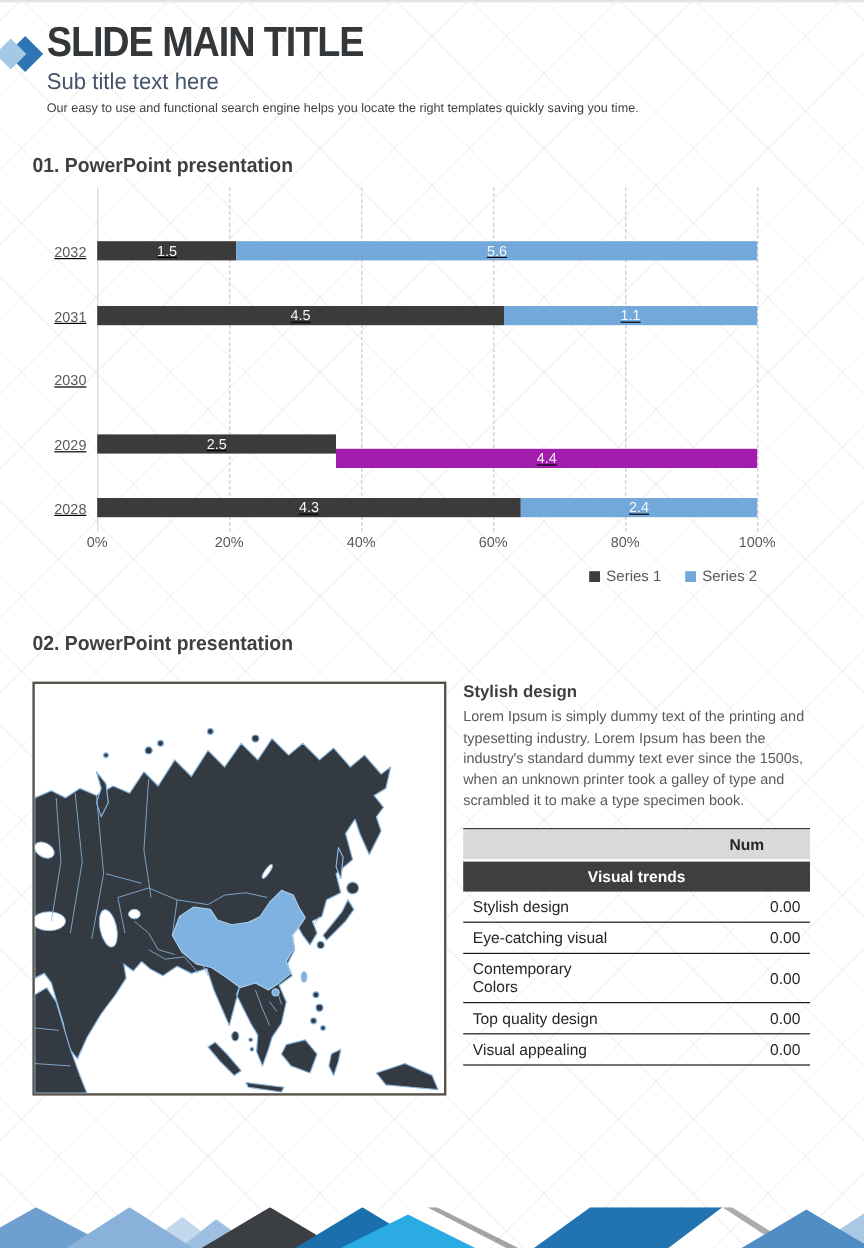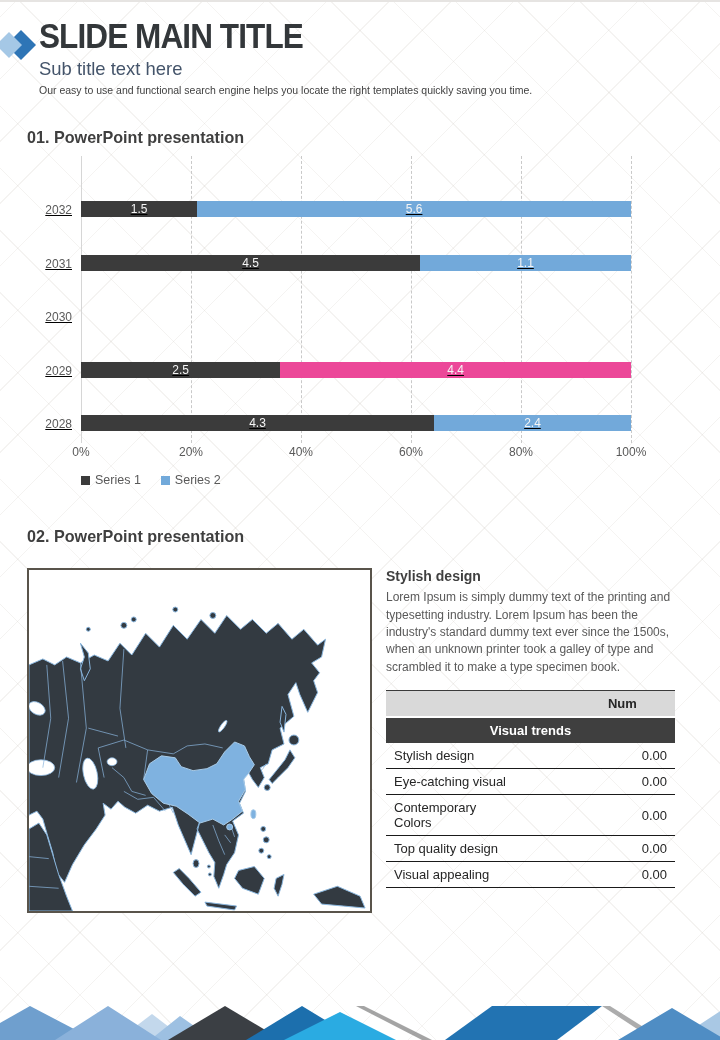--- a/index.html
+++ b/index.html
@@ -49,21 +49,21 @@
   .gridlayer { position:absolute; left:39px; right:0; top:0; bottom:0; z-index:0; }
   .gridline { position:absolute; top:0; bottom:0; width:0; border-left:1px dashed #c9c9c9; }
   .gridline.first { border-left:1px solid #d6d6d6; }
   .crow { display:flex; align-items:flex-end; height:53.5px; position:relative; z-index:1;text-decoration:underline; }
   .ylab { width:30px; text-align:right; font-size:12px; color:#595959; flex:0 0 auto; }
   .track { flex:1; margin-left:9px; height:16px; display:flex; }
   .seg { display:flex; align-items:center; justify-content:center; height:100%; }
   .seg span { font-size:12px; color:#f5f5f5; }
   .axis { position:relative; margin-left:39px; height:18px; margin-top:2px; }
   .tick { position:absolute; top:0; transform:translateX(-50%); font-size:12px; color:#595959; white-space:nowrap; }
-  .legend { display:flex; justify-content:flex-start; gap:20px; margin-top:10px; margin-left:39px; }
+  .legend { display:flex; justify-content:flex-end; gap:20px; margin-top:10px; margin-left:39px; }
   .leg-item { display:flex; align-items:center; gap:5px; font-size:12.5px; color:#595959; }
   .leg-swatch { width:9px; height:9px; display:inline-block; }
 
   
   .sec2-body { display:flex; gap:14px; margin-top:21px; align-items:flex-start; }
   .map-box { width:345px; height:345px; border:2px solid #59544b; background:#ffffff; flex:0 0 auto; }
   .map-box svg { display:block; width:100%; height:100%; }
   .col-right { flex:1; min-width:0; }
   .blk-heading { font-size:14px; font-weight:700; color:#3f3f3f; }
   .blk-body { font-size:12px; color:#595959; line-height:1.45; margin-top:5px; }
@@ -136,21 +136,21 @@
         </div>
         <div class="crow">
           <span class="ylab">2030</span>
         </div>
         <div class="crow">
           <span class="ylab">2029</span>
           <div class="track">
             <div class="seg" style="width: 36.2319%; background: rgb(59, 59, 59);">
               <span>2.5</span>
             </div>
-            <div class="seg" style="width: 63.7681%; background: #ec4899;">
+            <div class="seg" style="width: 63.7681%; background: #a21caf; margin-top: 12px;">
               <span>4.4</span>
             </div>
           </div>
         </div>
         <div class="crow">
           <span class="ylab">2028</span>
           <div class="track">
             <div class="seg" style="width: 64.1791%; background: rgb(59, 59, 59);">
               <span>4.3</span>
             </div>

